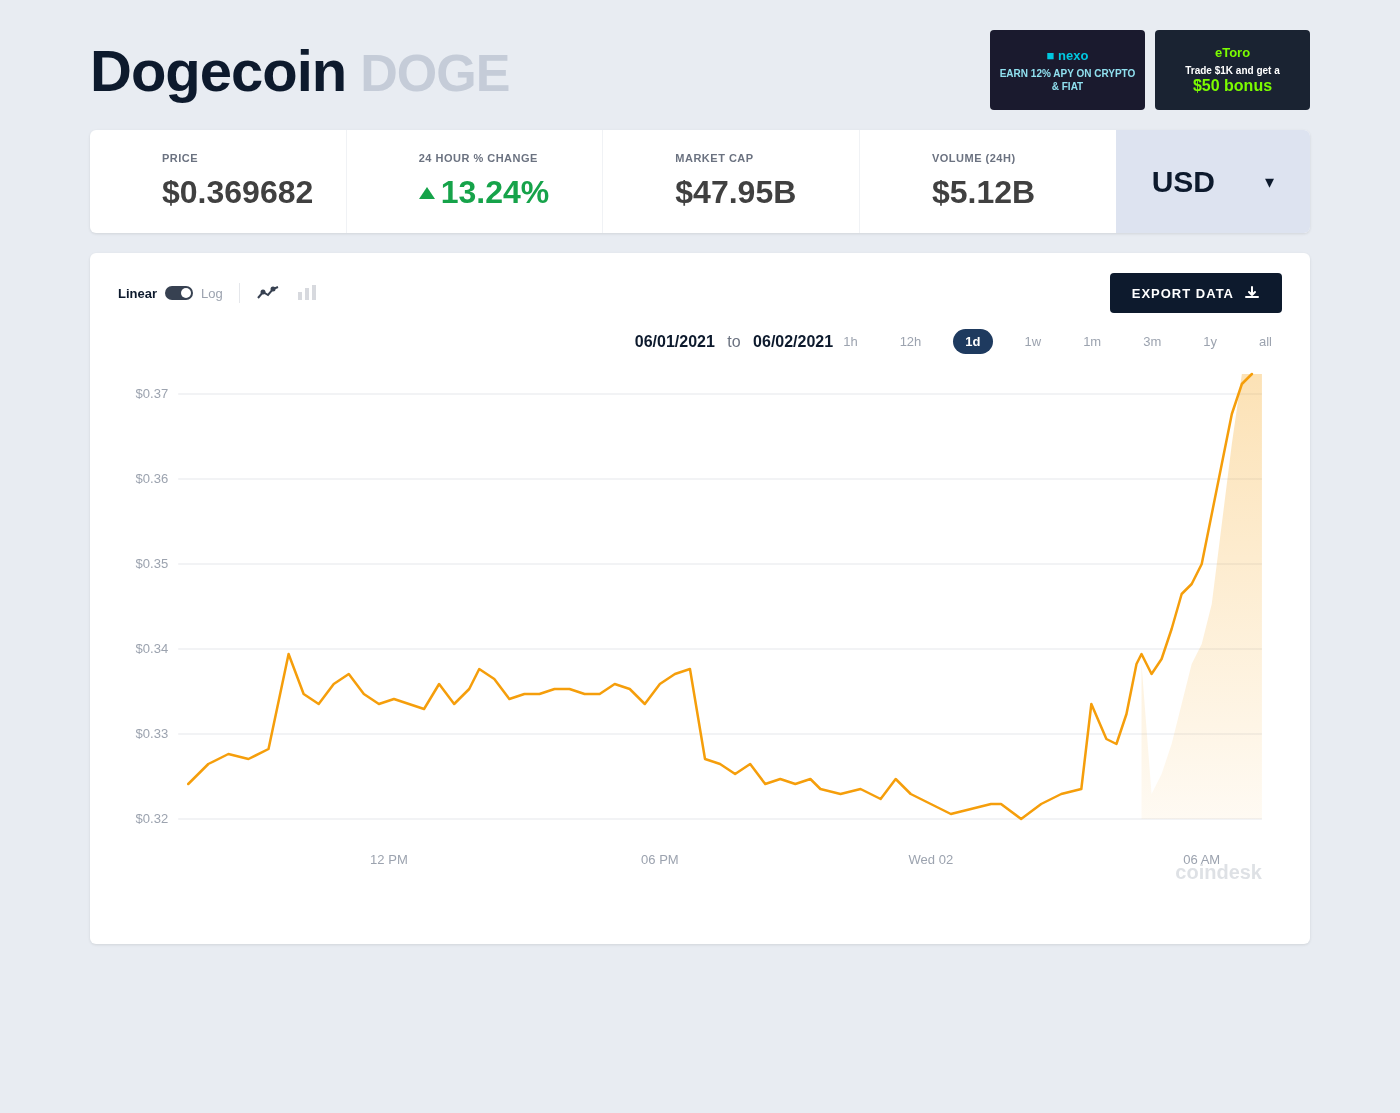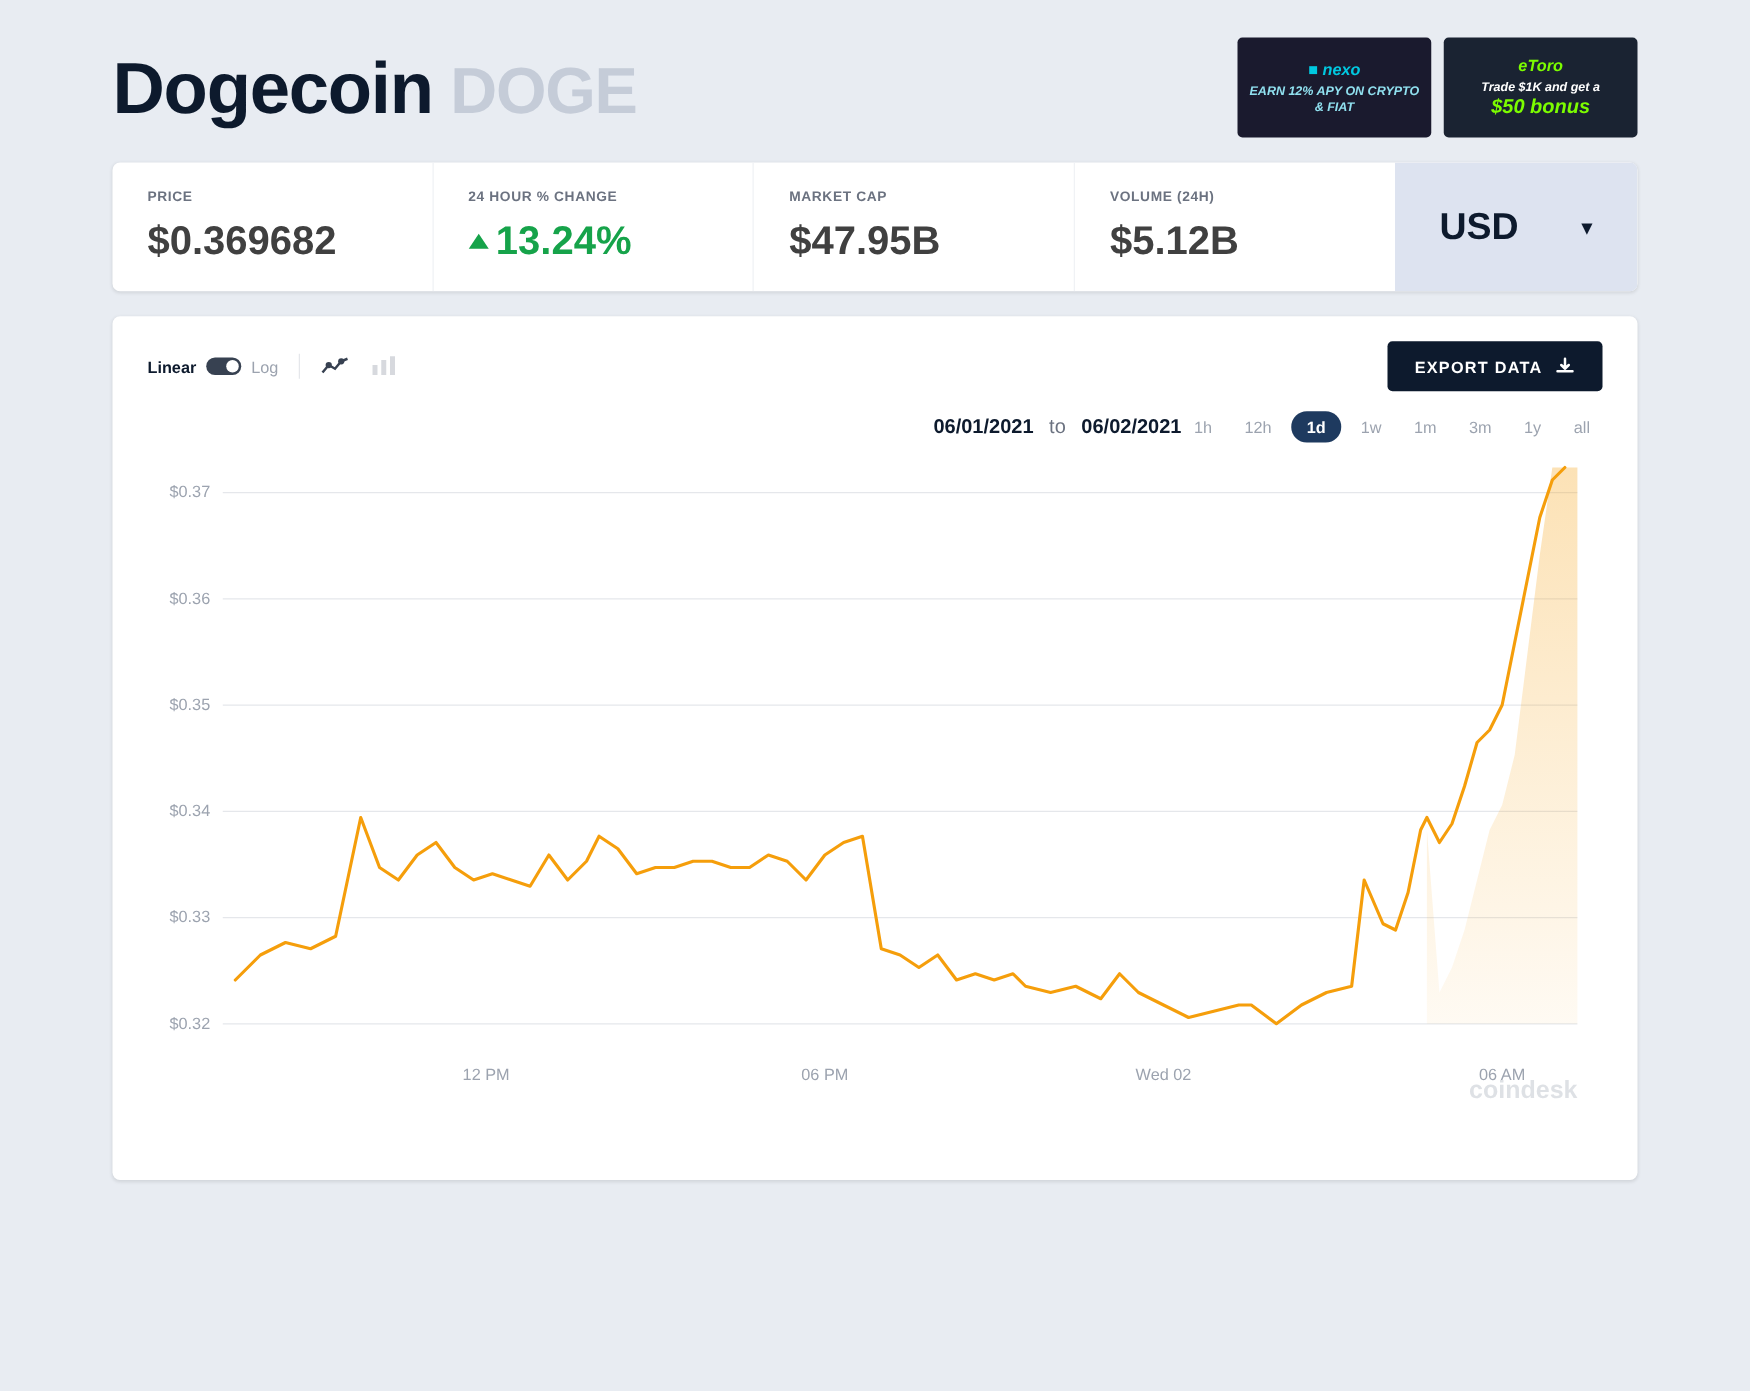--- a/index.html
+++ b/index.html
@@ -37,21 +37,20 @@
     }
     .coin-symbol {
       font-size: 52px;
       font-weight: 700;
       color: #c5ccd8;
       letter-spacing: -1px;
     }
     .ad-banners {
       display: flex;
       gap: 10px;
-      font-style: italic;
     }
     .ad-banner {
       width: 155px;
       height: 80px;
       border-radius: 4px;
       display: flex;
       flex-direction: column;
       align-items: center;
       justify-content: center;
       font-size: 11px;
@@ -101,20 +100,21 @@
       display: flex;
       align-items: stretch;
       margin-bottom: 20px;
       overflow: hidden;
       box-shadow: 0 1px 3px rgba(0,0,0,0.1);
     }
     .stat-item {
       flex: 1;
       padding: 22px 28px;
       border-right: 1px solid #f0f2f5;
+      margin-left: 44px;
     }
     .stat-label {
       font-size: 11px;
       font-weight: 700;
       color: #6b7280;
       letter-spacing: 0.5px;
       margin-bottom: 10px;
       text-transform: uppercase;
     }
     .stat-value {
@@ -258,21 +258,21 @@
       color: #0d1a2d;
     }
     .date-range .separator {
       font-weight: 400;
       color: #6b7280;
       margin: 0 8px;
     }
     .time-filters {
       display: flex;
       align-items: center;
-      gap: 6px;
+      gap: 22px;
     }
     .time-btn {
       padding: 5px 10px;
       font-size: 13px;
       font-weight: 500;
       color: #9ca3af;
       background: none;
       border: none;
       cursor: pointer;
       border-radius: 16px;

